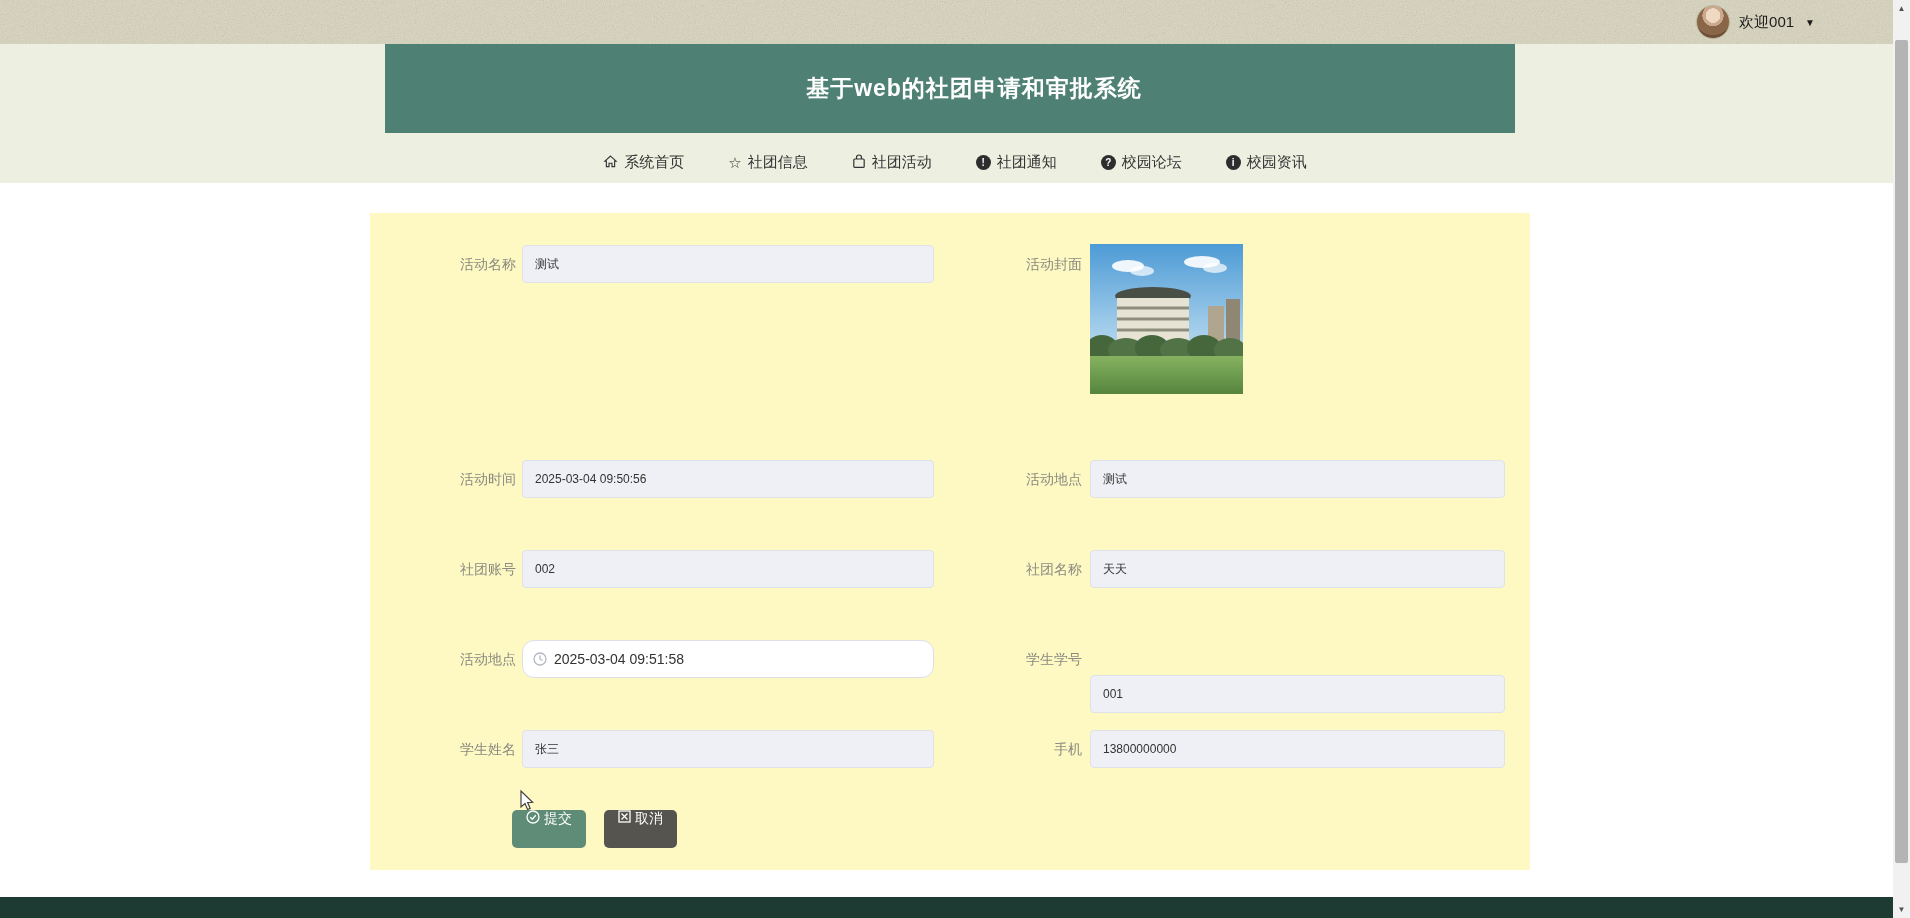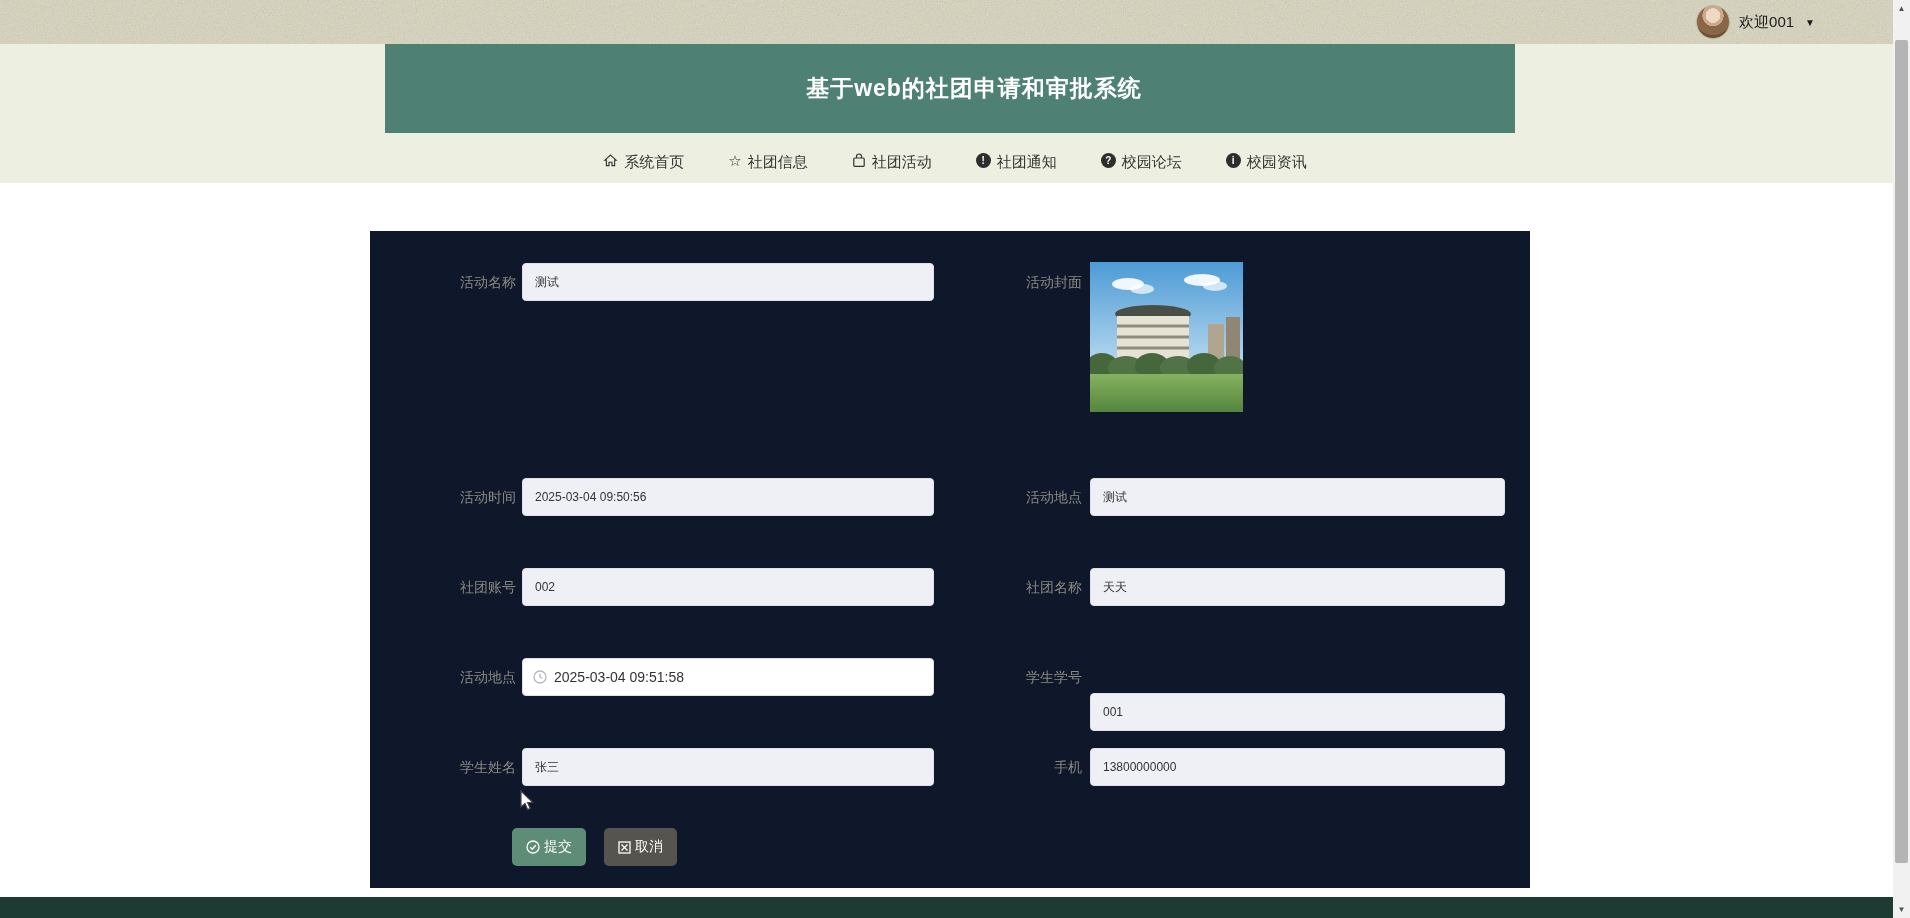--- a/index.html
+++ b/index.html
@@ -28,54 +28,54 @@
   .band { position:absolute; left:0; top:44px; width:1910px; height:139px; background:#edefe0; }
   .banner {
     position:absolute; left:385px; top:0; width:1130px; height:89px;
     background:#4e8173; display:flex; align-items:center; justify-content:center;
   }
   .banner h1 { color:#ffffff; font-size:23px; font-weight:bold; letter-spacing:1px;margin-left:48px; }
   .nav {
     position:absolute; left:0; top:101px; width:1910px; height:34px;
     display:flex; align-items:center; justify-content:center; gap:44px;
   }
-  .nav-item { display:flex; align-items:flex-start; gap:6px; font-size:15px; color:#333; cursor:pointer; }
+  .nav-item { display:flex; align-items:center; gap:6px; font-size:15px; color:#333; cursor:pointer; }
   .glyph-icon { font-size:15px; color:#333; line-height:1; }
   .circle-badge {
     width:15px; height:15px; border-radius:50%; background:#2d2d2d; color:#fff;
     font-size:10px; font-weight:bold; display:inline-flex; align-items:center; justify-content:center;
   }
 
   
-  .panel { position:absolute; left:370px; top:231px; width:1160px; height:657px; background:#0f172a; }
+  .panel { position:absolute; left:370px; top:213px; width:1160px; height:657px; background:#fef9c3; }
   .f-label {
     position:absolute; width:146px; text-align:right; font-size:14px; color:#8a8a80;
     line-height:38px; white-space:nowrap;
   }
   .f-label.right-col { width:150px; left:562px; }
   .field-input {
     position:absolute; height:38px; background:#eef0f5; border:1px solid #dfe2e8;
     border-radius:4px; font-size:12px; color:#333; padding:0 12px;
     font-family:"Liberation Sans", sans-serif; outline:none;
   }
   .field-input.left-col  { left:152px; width:412px; }
   .field-input.right-col { left:720px; width:415px; }
   .input-wrap {
     position:absolute; left:152px; width:412px; height:38px; background:#ffffff;
-    border:1px solid #dcdfe6; border-radius:4px; display:flex; align-items:center; padding:0 10px; gap:7px;
+    border:1px solid #dcdfe6; border-radius:12px; display:flex; align-items:center; padding:0 10px; gap:7px;
   }
   .input-wrap input {
     border:none; outline:none; background:transparent; font-size:14px; color:#333;
     width:100%; font-family:"Liberation Sans", sans-serif;
   }
   .cover-box { position:absolute; left:720px; top:31px; width:153px; height:150px; cursor:pointer; }
 
   .btn {
     position:absolute; top:597px; height:38px; border:none; border-radius:5px;
-    color:#ffffff; font-size:14px; display:inline-flex; align-items:center; justify-content:center;
+    color:#ffffff; font-size:14px; display:inline-flex; align-items:flex-start; justify-content:center;
     gap:4px; cursor:pointer; padding:0 14px; font-family:"Liberation Sans", sans-serif;
   }
   .btn-submit { left:142px; background:#5e8c77; }
   .btn-cancel { left:234px; background:#56544e; }
 
   
   .footer { position:absolute; left:0; bottom:0; width:1910px; height:21px; background:#1d3a33; }
 
   
   .scrollbar { position:absolute; right:0; top:0; width:17px; height:918px; background:#f1f1f1; z-index:10; }

